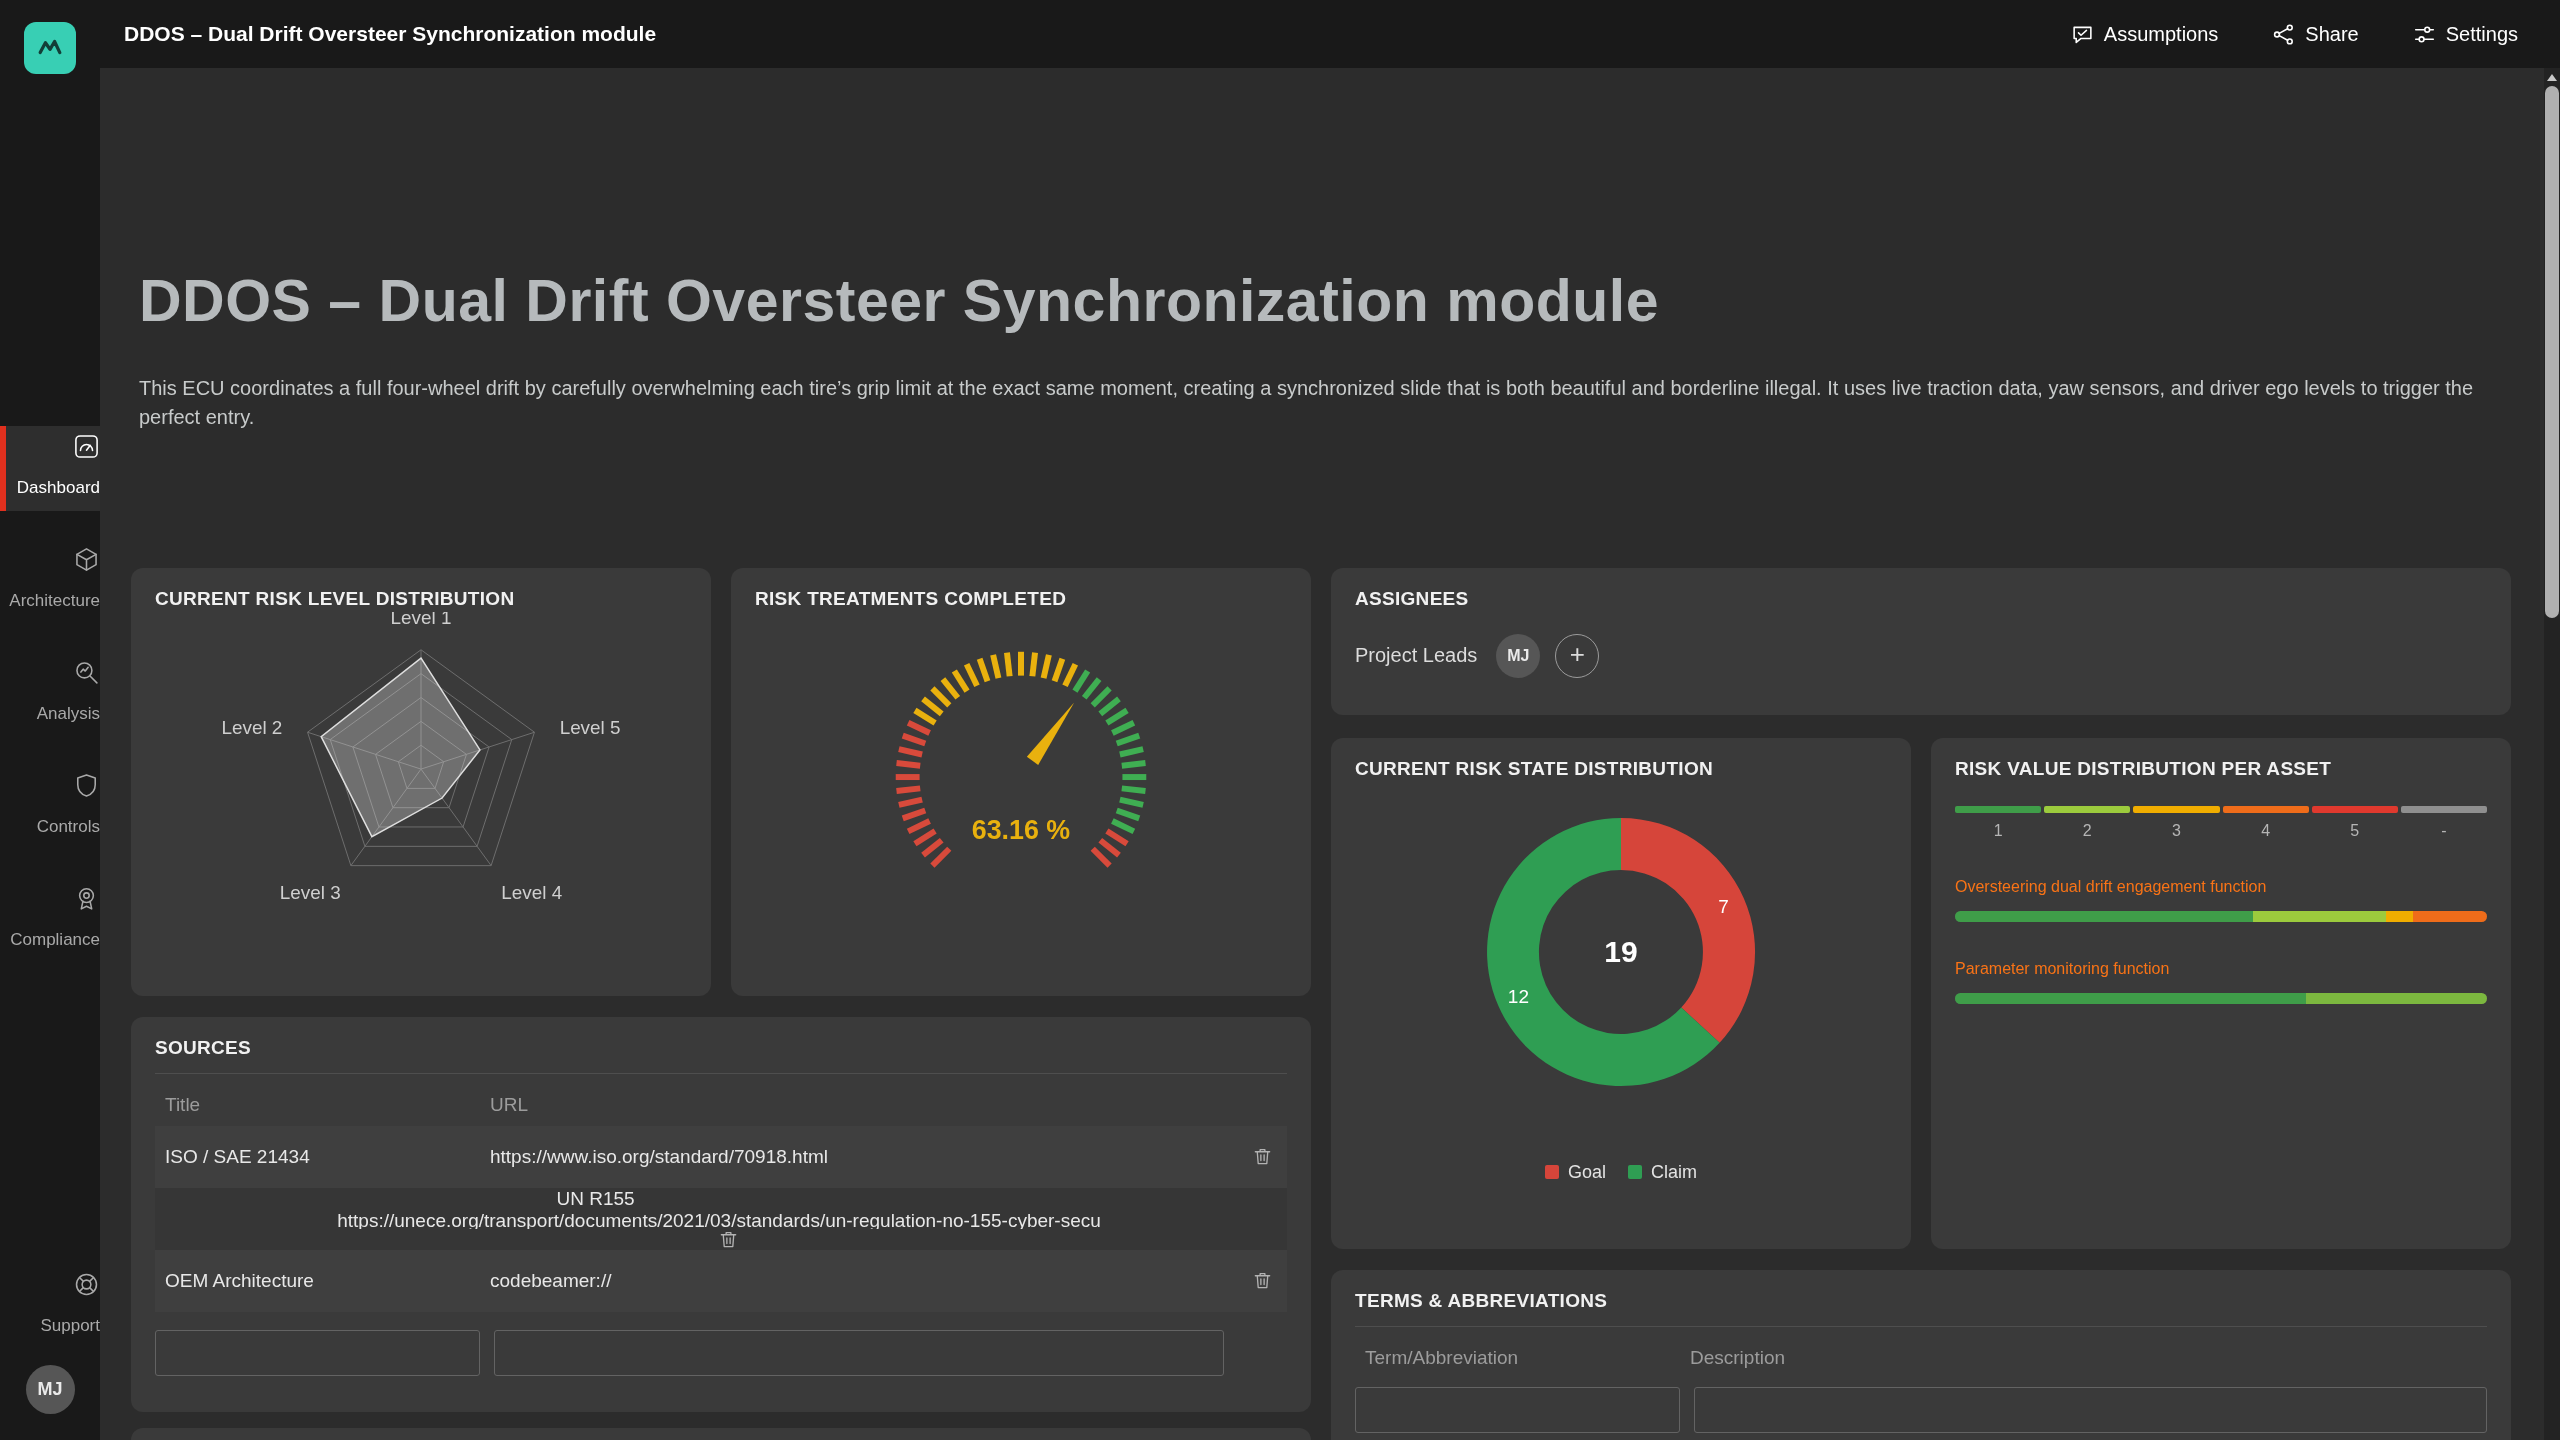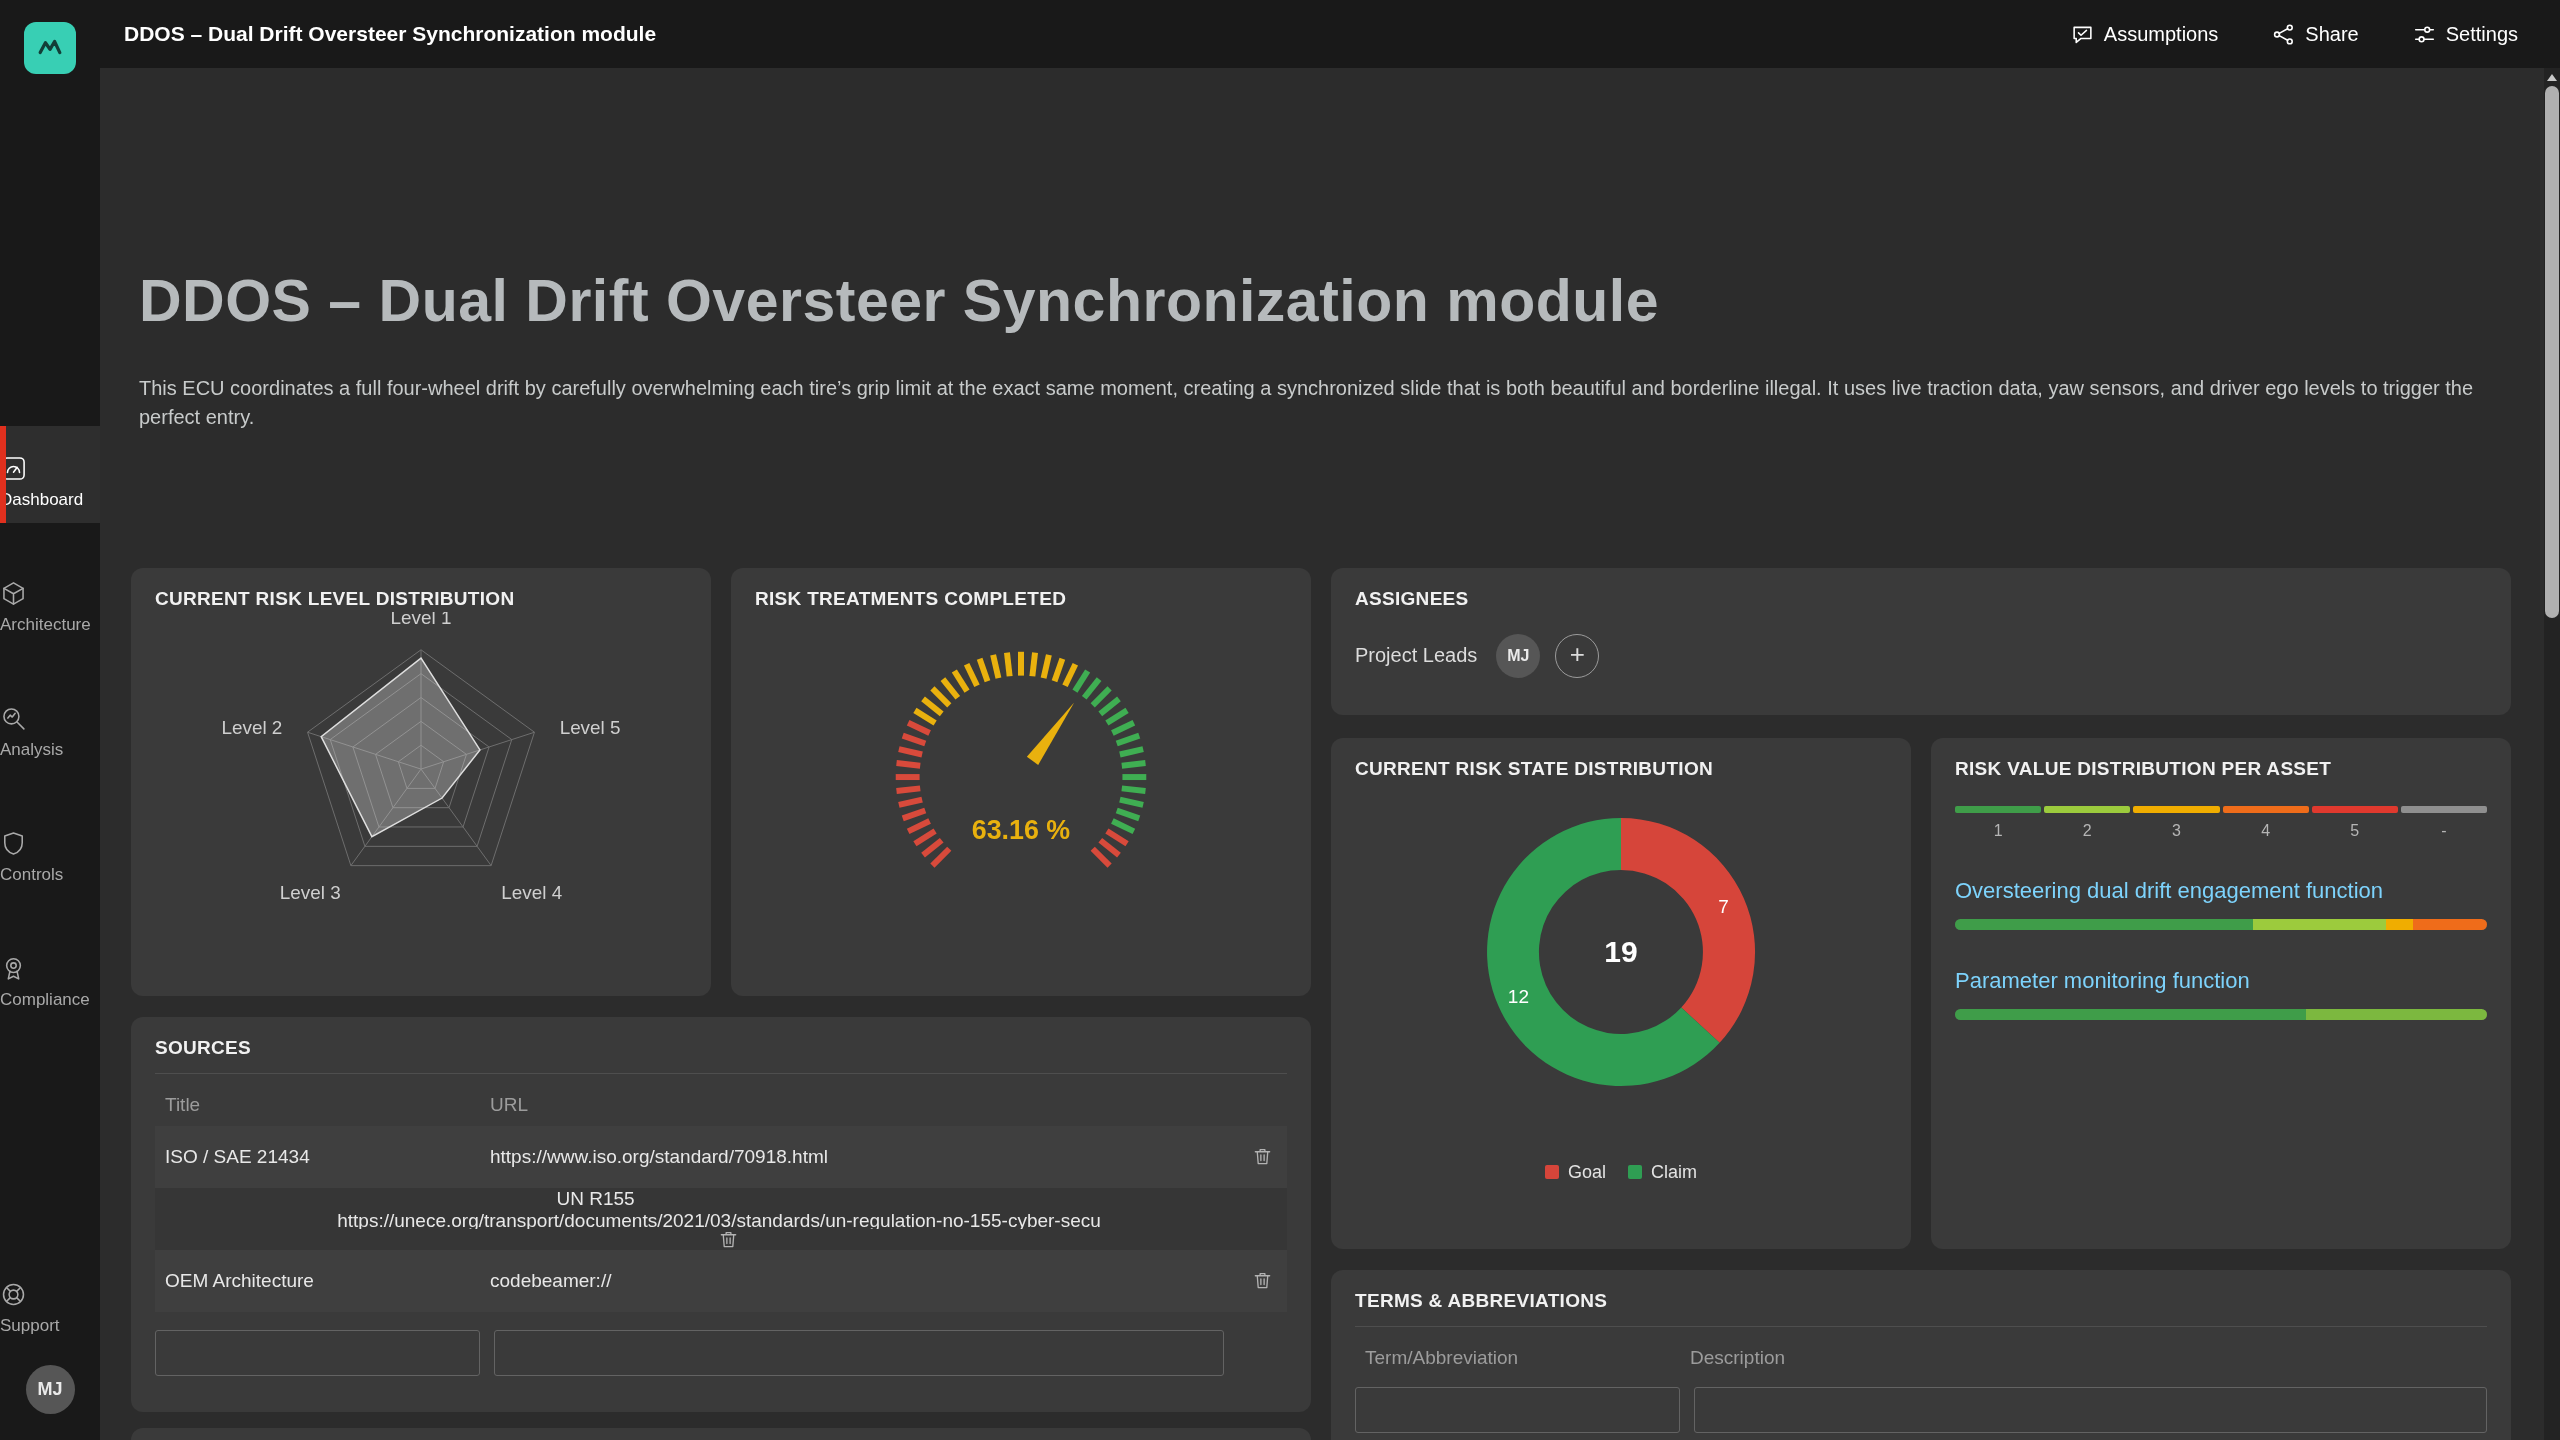--- a/index.html
+++ b/index.html
@@ -11,21 +11,21 @@
   .topbar-title{color:#ffffff;font-size:21px;font-weight:bold;}
   .topbar-actions{display:flex;gap:54px;}
   .topbar-btn{display:flex;align-items:flex-start;gap:10px;background:none;border:none;color:#ffffff;font-size:20px;font-family:inherit;cursor:pointer;padding:0;}
   .tb-icon svg{width:23px;height:23px;fill:none;stroke:#ffffff;stroke-width:1.5;stroke-linecap:round;stroke-linejoin:round;display:block;}
 
   
   .sidebar{position:fixed;top:0;left:0;width:100px;height:100%;background:#191919;display:flex;flex-direction:column;align-items:center;z-index:6;}
   .logo{width:52px;height:52px;border-radius:12px;background:var(--logo,#38cfb4);margin-top:22px;display:flex;align-items:center;justify-content:center;cursor:pointer;flex:none;}
   .logo svg{width:34px;height:34px;display:block;}
   .nav{width:100%;margin-top:352px;display:flex;flex-direction:column;}
-  .nav-item{position:relative;width:100%;display:flex;flex-direction:column;align-items:flex-start;gap:8px;padding:29px 0 13px;color:#a9a9a9;cursor:pointer;margin-bottom:28px;}
+  .nav-item{position:relative;width:100%;display:flex;flex-direction:column;align-items:flex-end;gap:18px;padding:7px 0 13px;color:#a9a9a9;cursor:pointer;margin-bottom:28px;}
   .nav-item.active{background:#2e2e2e;color:#ffffff;}
   .nav-item.active::before{content:'';position:absolute;left:0;top:0;bottom:0;width:6px;background:var(--accent,#e0301e);}
   .nav-icon svg{width:27px;height:27px;fill:none;stroke:currentColor;stroke-width:1.5;stroke-linecap:round;stroke-linejoin:round;display:block;}
   .nav-label{font-size:17px;}
   .sidebar-bottom{margin-top:auto;width:100%;display:flex;flex-direction:column;align-items:center;padding-bottom:26px;}
   .sidebar-bottom .nav-item{margin-bottom:16px;}
   .avatar{width:49px;height:49px;border-radius:50%;background:#565656;color:#eaeaea;font-size:18px;font-weight:bold;display:flex;align-items:center;justify-content:center;cursor:pointer;flex:none;}
 
   
   .main{position:absolute;left:100px;top:68px;right:16px;height:1372px;overflow:hidden;padding:0 33px 0 31px;}
@@ -53,21 +53,21 @@
 
   .legend{display:flex;justify-content:center;gap:22px;margin-top:2px;}
   .legend-item{display:flex;align-items:center;gap:9px;font-size:18px;color:#e3e3e3;}
   .swatch{width:14px;height:14px;border-radius:2px;display:inline-block;}
 
   .risk-scale{display:flex;gap:3px;margin-top:26px;}
   .scale-cell{flex:1;display:flex;flex-direction:column;align-items:center;}
   .scale-seg{width:100%;height:7px;border-radius:2px;}
   .scale-label{margin-top:9px;font-size:16px;color:#b5b5b5;}
   #risk-bars .asset-block{margin-top:38px;}
-  .asset-name{font-size:22px;color:#7dd3fc;}
+  .asset-name{font-size:16px;color:#f97316;}
   .bar-track{display:flex;height:11px;border-radius:6px;overflow:hidden;margin-top:15px;background:#4a4a4a;}
 
   .assignee-row{display:flex;align-items:center;gap:15px;margin-top:24px;}
   .role-label{font-size:20px;color:#dcdcdc;margin-right:4px;}
   .avatar.small{width:44px;height:44px;font-size:16px;}
   .add-assignee{width:44px;height:44px;border-radius:50%;background:transparent;border:1.5px solid #9b9b9b;color:#dcdcdc;font-size:26px;line-height:1;cursor:pointer;display:flex;align-items:center;justify-content:center;padding:0 0 3px;}
 
   .thead{display:flex;margin-top:20px;font-size:19px;color:#9c9c9c;padding-left:10px;}
   .thead span:first-child{width:325px;flex:none;}
   #sources-rows{margin-top:10px;}

